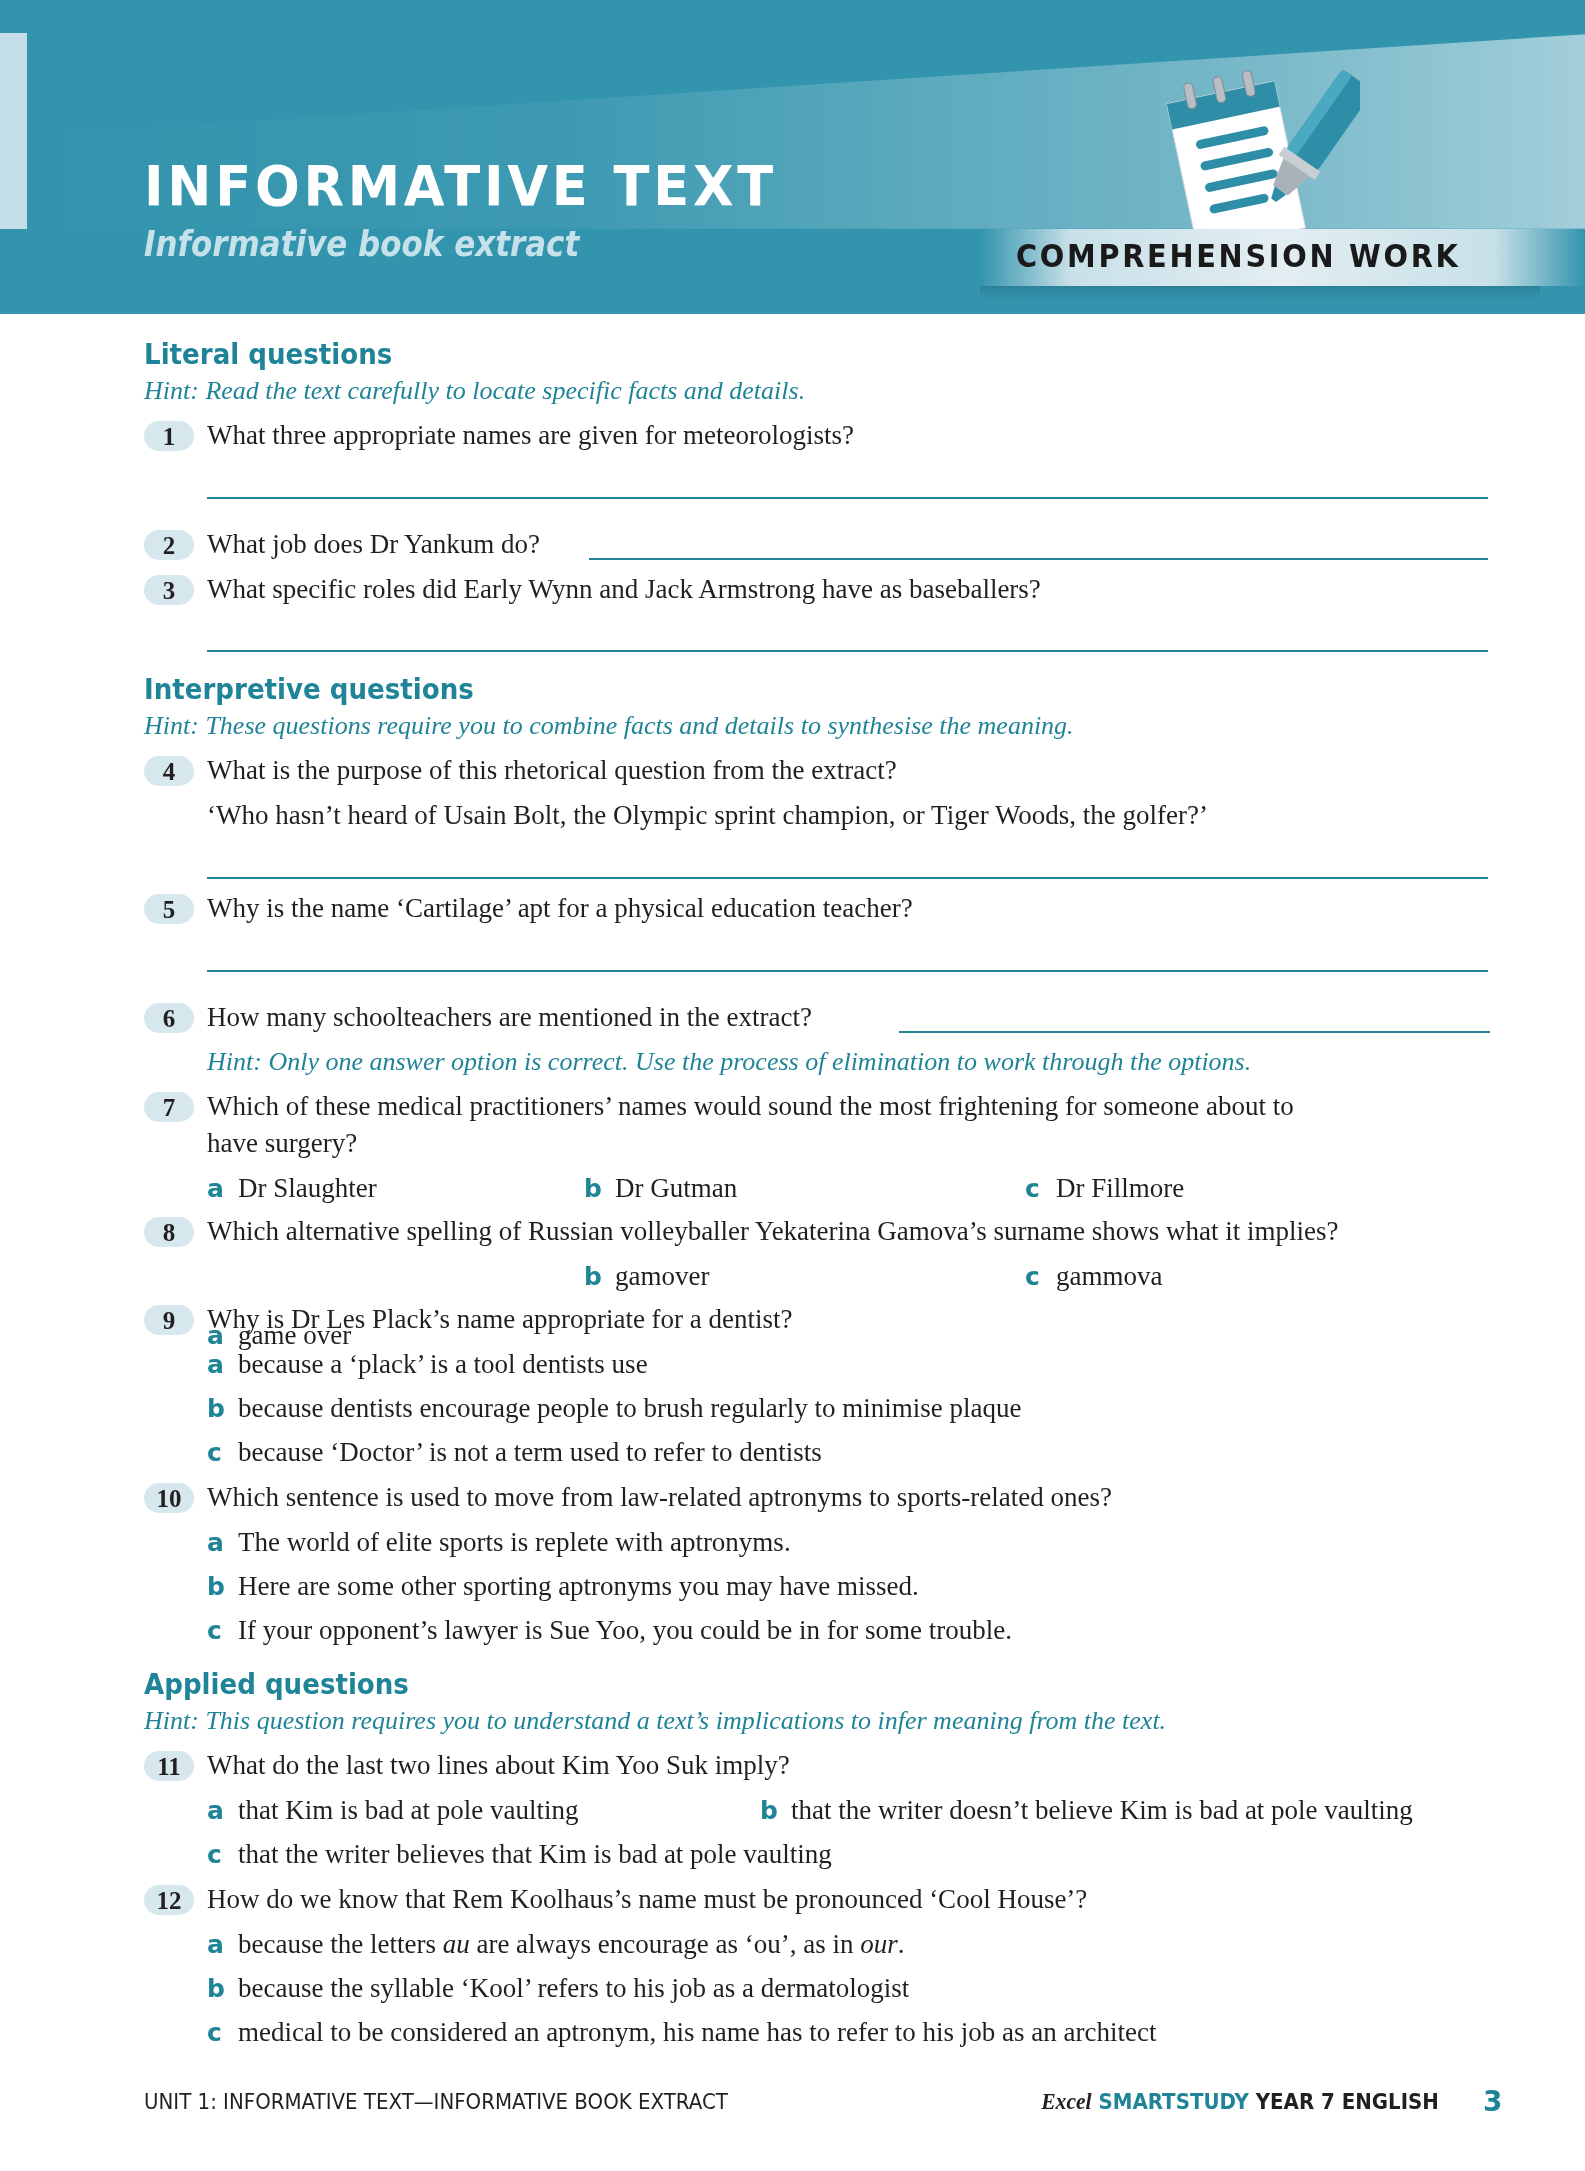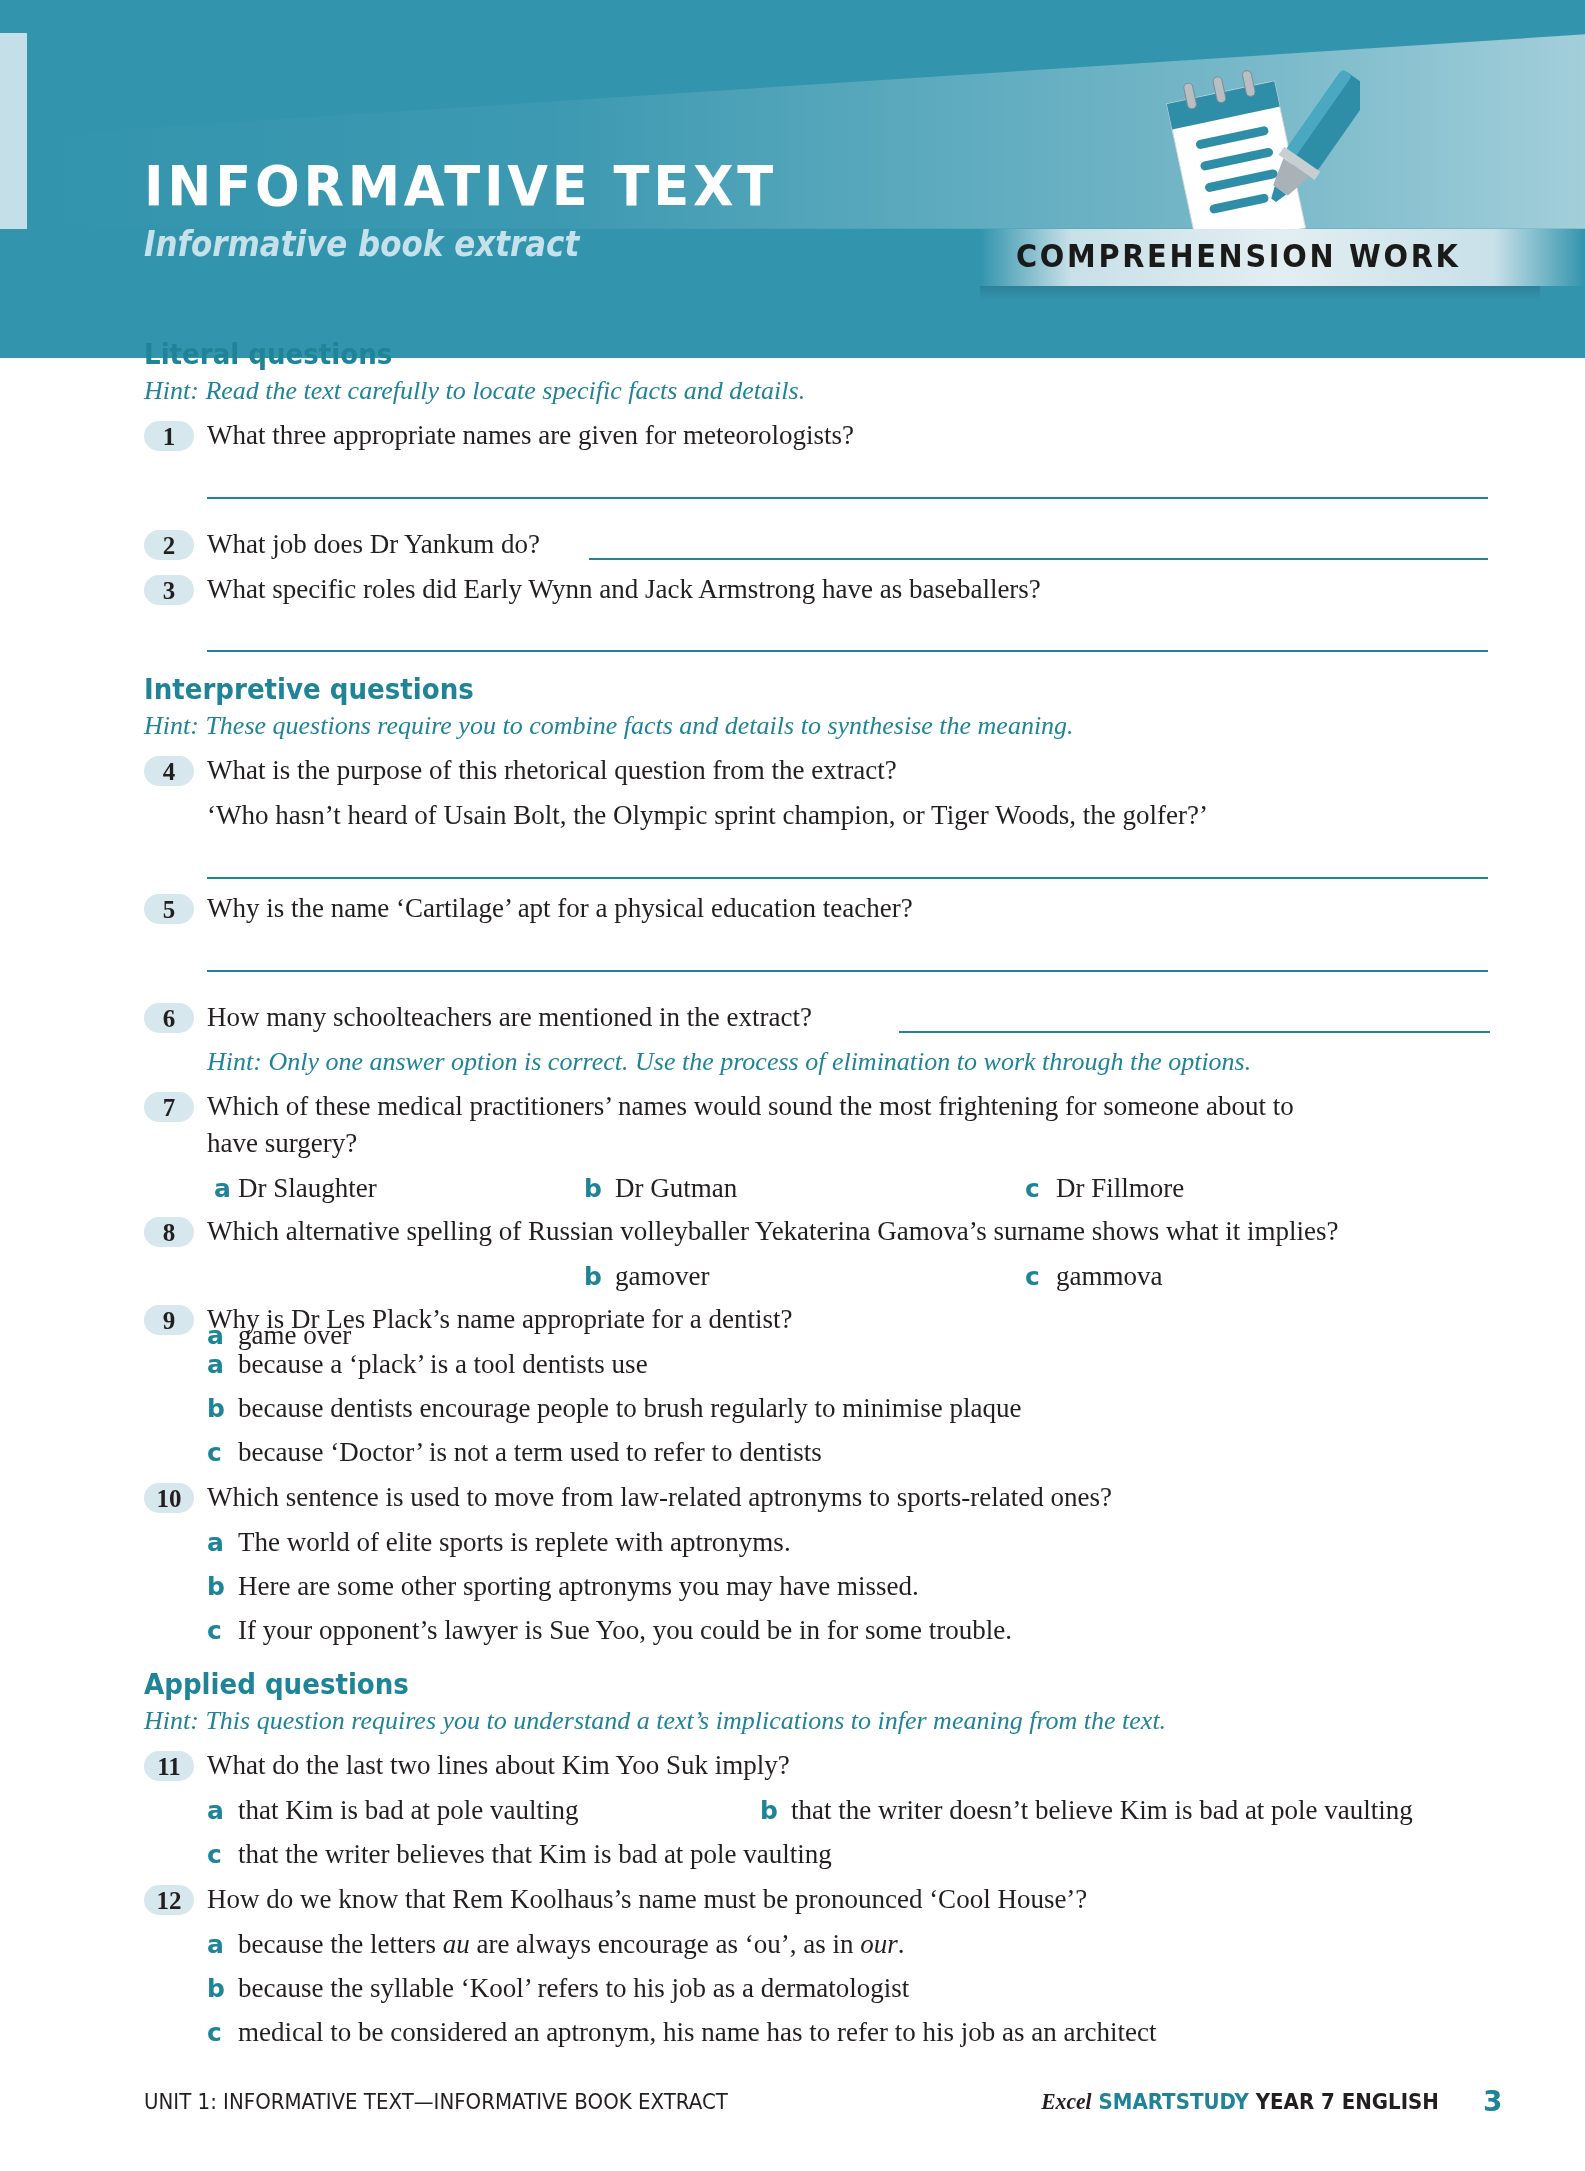--- a/index.html
+++ b/index.html
@@ -4,21 +4,21 @@
 <style>
   html, body { margin: 0; padding: 0; }
   body {
     width: 1585px; height: 2171px; position: relative; overflow: hidden;
     background: #ffffff;
     font-family: "Liberation Serif", "DejaVu Serif", serif;
     color: #231f20;
   }
   
   .header {
-    position: absolute; left: 0; top: 0; width: 1585px; height: 358px;
+    position: absolute; left: 0; top: 0; width: 1585px; height: 314px;
     background: #3294ad; overflow: hidden;
   }
   .header .band-light {
     position: absolute; left: 0; top: 0; width: 1585px; height: 286px;
     background: linear-gradient(90deg, rgba(255,255,255,0) 0%, rgba(255,255,255,0.05) 35%, rgba(255,255,255,0.35) 80%, rgba(255,255,255,0.55) 100%);
     clip-path: polygon(0 48%, 100% 12%, 100% 80%, 0 80%);
   }
   .header .left-tab {
     position: absolute; left: 0; top: 33px; width: 27px; height: 196px;
     background: #c5dfe8;
@@ -166,21 +166,21 @@
 
 <div class="qnum" style="left:144px; top:1003px;">6</div>
 <div class="abs qtext" style="left:207px; top:1004px;">How many schoolteachers are mentioned in the extract?</div>
 <div class="answer-line" style="left:899px; top:1031px; width:591px;"></div>
 
 <div class="abs hint" style="left:207px; top:1049px;">Hint: Only one answer option is correct. Use the process of elimination to work through the options.</div>
 
 <div class="qnum" style="left:144px; top:1092px;">7</div>
 <div class="abs qtext" style="left:207px; top:1093px;">Which of these medical practitioners’ names would sound the most frightening for someone about to</div>
 <div class="abs qtext" style="left:207px; top:1130px;">have surgery?</div>
-<div class="abs opt" style="left:207px; top:1175px;text-align:center;"><span class="opt-letter">a</span><span>Dr Slaughter</span></div>
+<div class="abs opt" style="left:207px; top:1175px;"><span class="opt-letter">a</span><span>Dr Slaughter</span></div>
 <div class="abs opt" style="left:584px; top:1175px;"><span class="opt-letter">b</span><span>Dr Gutman</span></div>
 <div class="abs opt" style="left:1025px; top:1175px;"><span class="opt-letter">c</span><span>Dr Fillmore</span></div>
 
 <div class="qnum" style="left:144px; top:1217px;">8</div>
 <div class="abs qtext" style="left:207px; top:1218px;">Which alternative spelling of Russian volleyballer Yekaterina Gamova’s surname shows what it implies?</div>
 <div class="abs opt" style="left:207px; top:1322px;"><span class="opt-letter">a</span><span>game over</span></div>
 <div class="abs opt" style="left:584px; top:1263px;"><span class="opt-letter">b</span><span>gamover</span></div>
 <div class="abs opt" style="left:1025px; top:1263px;"><span class="opt-letter">c</span><span>gammova</span></div>
 
 <div class="qnum" style="left:144px; top:1305px;">9</div>

